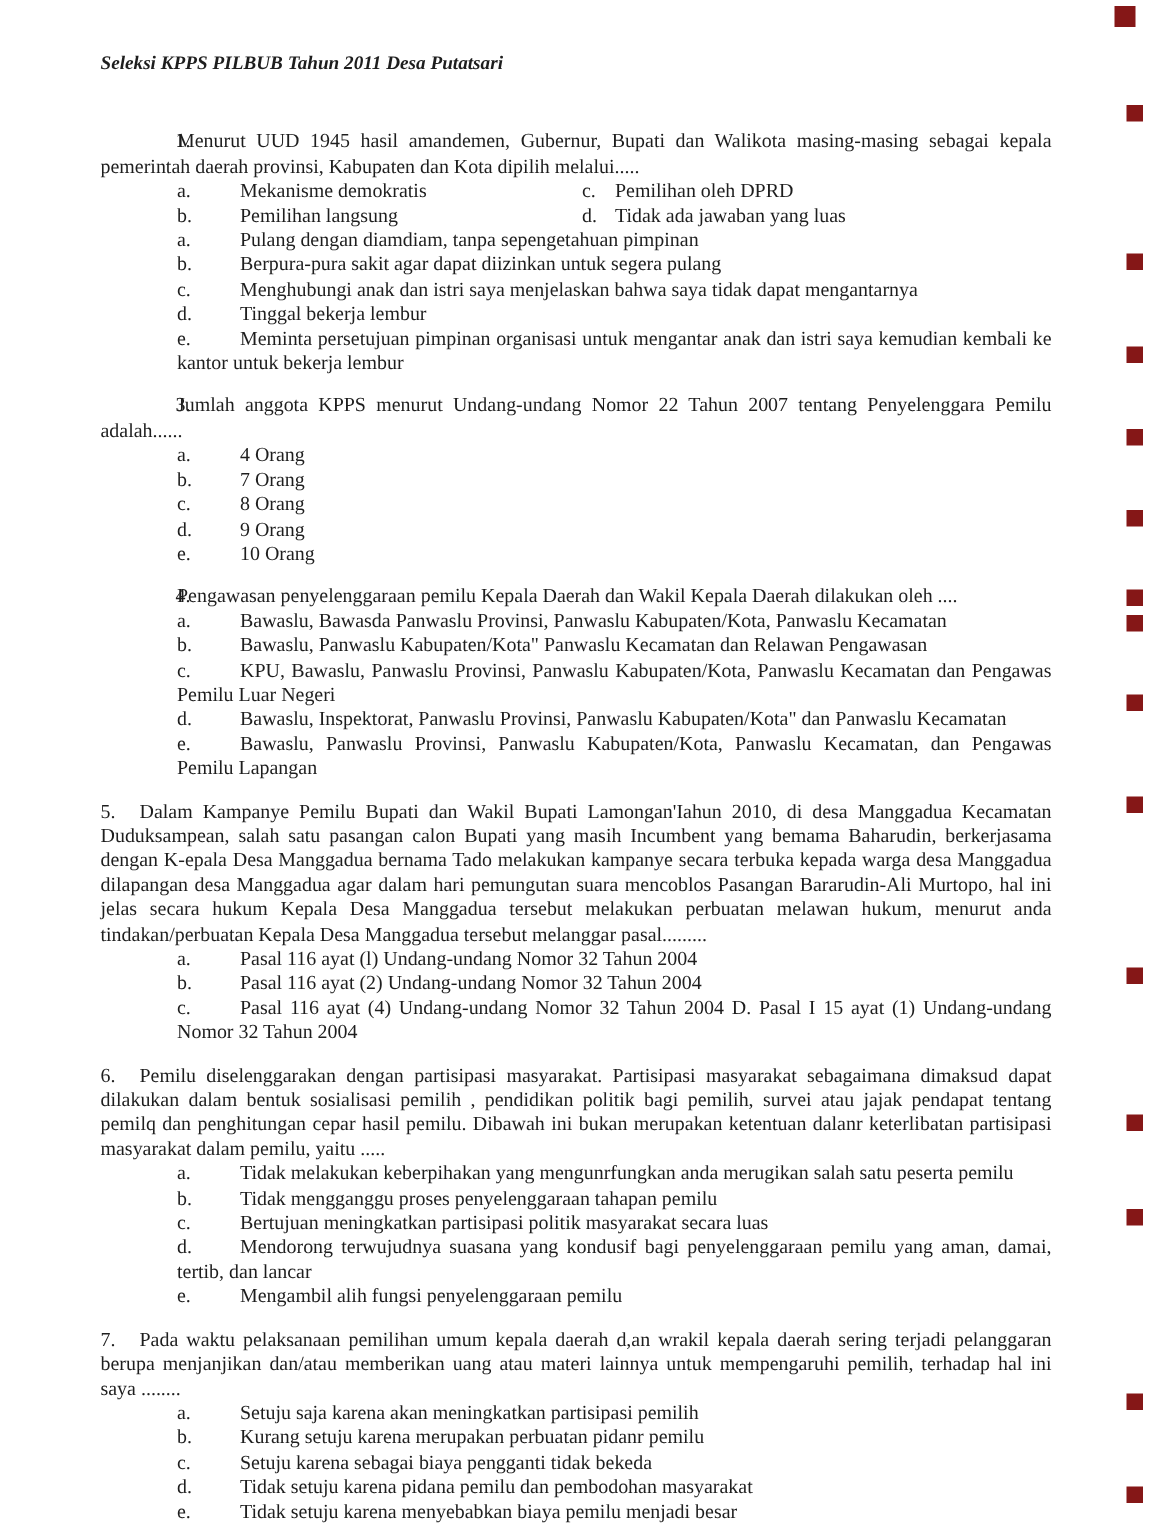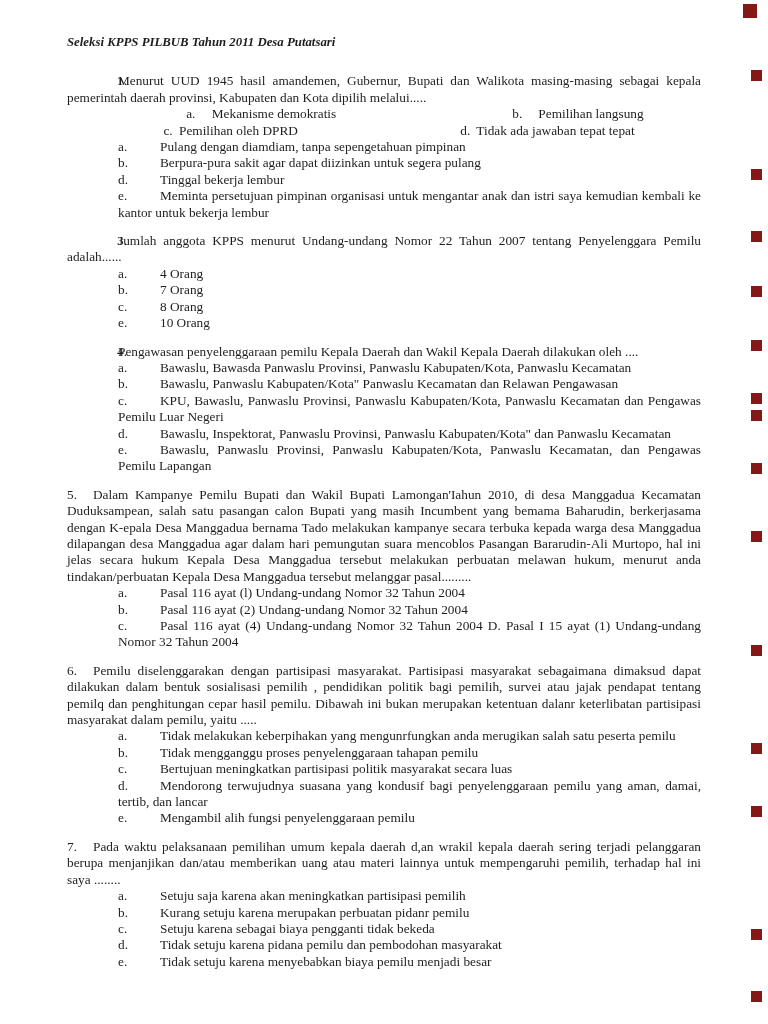--- a/index.html
+++ b/index.html
@@ -7,59 +7,61 @@
   body {
     background:#ffffff;
     position:relative;
     overflow:hidden;
     font-family:"Liberation Serif", serif;
     font-size:13.3px;
     line-height:16.4px;
     color:#1e1e1e;
   }
   .page { position:absolute; top:34px; left:67px; width:634px; }
-  .doc-title { font-style:italic; font-weight:bold; font-size:12.8px; margin-bottom:23px; }
+  .doc-title { font-style:italic; font-weight:bold; font-size:12.8px; margin-bottom:36px; }
   .intro { margin-bottom:10px; text-align:justify; }
   .q-para { text-align:justify;margin-top:12px; }
   .q-para.indent { text-indent:25px; }
   .q-num { display:inline-block; width:26px; }
   .opt-row { padding-left:51px; text-align:justify; }
   .opt-letter { display:inline-block; width:42px; }
   .opt-grid { display:grid; grid-template-columns:321px 1fr; }
-  .opt-cell { padding-left:51px; white-space:nowrap;text-align:center; }
+  .opt-cell { padding-left:51px; white-space:nowrap; }
   .opt-cell.col2 { padding-left:0; }
   .opt-cell.col2 .opt-letter { width:22px; }
   .mark { position:absolute; }
 </style>
 </head>
 <body>
 
 <div class="page">
   <div class="doc-title">Seleksi KPPS PILBUB Tahun 2011 Desa Putatsari</div>
   <div>
       <div class="question">
         <div class="q-para indent"><span class="q-num">1.</span><span>Menurut UUD 1945 hasil amandemen, Gubernur, Bupati dan Walikota masing-masing sebagai kepala pemerintah daerah provinsi, Kabupaten dan Kota dipilih melalui.....</span></div>
         <div class="opt-grid">
           <div class="opt-cell"><span class="opt-letter">a.</span><span>Mekanisme demokratis</span></div>
+          <div class="opt-cell col2"><span class="opt-letter">c.</span><span>Pemilihan oleh DPRD</span></div>
           <div class="opt-cell"><span class="opt-letter">b.</span><span>Pemilihan langsung</span></div>
-          <div class="opt-cell col2"><span class="opt-letter">c.</span><span>Pemilihan oleh DPRD</span></div>
-          <div class="opt-cell col2"><span class="opt-letter">d.</span><span>Tidak ada jawaban tepat tepat</span></div>
+          <div class="opt-cell col2"><span class="opt-letter">d.</span><span>Tidak ada jawaban yang luas</span></div>
         </div>
       </div>
       <div class="question">
         <div class="opt-row"><span class="opt-letter">a.</span><span>Pulang dengan diamdiam, tanpa sepengetahuan pimpinan</span></div>
         <div class="opt-row"><span class="opt-letter">b.</span><span>Berpura-pura sakit agar dapat diizinkan untuk segera pulang</span></div>
+        <div class="opt-row"><span class="opt-letter">c.</span><span>Menghubungi anak dan istri saya menjelaskan bahwa saya tidak dapat mengantarnya</span></div>
         <div class="opt-row"><span class="opt-letter">d.</span><span>Tinggal bekerja lembur</span></div>
         <div class="opt-row"><span class="opt-letter">e.</span><span>Meminta persetujuan pimpinan organisasi untuk mengantar anak dan istri saya kemudian kembali ke kantor untuk bekerja lembur</span></div>
       </div>
       <div class="question">
         <div class="q-para indent"><span class="q-num">3.</span><span>Jumlah anggota KPPS menurut Undang-undang Nomor 22 Tahun 2007 tentang Penyelenggara Pemilu adalah......</span></div>
         <div class="opt-row"><span class="opt-letter">a.</span><span>4 Orang</span></div>
         <div class="opt-row"><span class="opt-letter">b.</span><span>7 Orang</span></div>
         <div class="opt-row"><span class="opt-letter">c.</span><span>8 Orang</span></div>
+        <div class="opt-row"><span class="opt-letter">d.</span><span>9 Orang</span></div>
         <div class="opt-row"><span class="opt-letter">e.</span><span>10 Orang</span></div>
       </div>
       <div class="question">
         <div class="q-para indent"><span class="q-num">4.</span><span>Pengawasan penyelenggaraan pemilu Kepala Daerah dan Wakil Kepala Daerah dilakukan oleh ....</span></div>
         <div class="opt-row"><span class="opt-letter">a.</span><span>Bawaslu, Bawasda Panwaslu Provinsi, Panwaslu Kabupaten/Kota, Panwaslu Kecamatan</span></div>
         <div class="opt-row"><span class="opt-letter">b.</span><span>Bawaslu, Panwaslu Kabupaten/Kota" Panwaslu Kecamatan dan Relawan Pengawasan</span></div>
         <div class="opt-row"><span class="opt-letter">c.</span><span>KPU, Bawaslu, Panwaslu Provinsi, Panwaslu Kabupaten/Kota, Panwaslu Kecamatan dan Pengawas Pemilu Luar Negeri</span></div>
         <div class="opt-row"><span class="opt-letter">d.</span><span>Bawaslu, Inspektorat, Panwaslu Provinsi, Panwaslu Kabupaten/Kota" dan Panwaslu Kecamatan</span></div>
         <div class="opt-row"><span class="opt-letter">e.</span><span>Bawaslu, Panwaslu Provinsi, Panwaslu Kabupaten/Kota, Panwaslu Kecamatan, dan Pengawas Pemilu Lapangan</span></div>
       </div>

